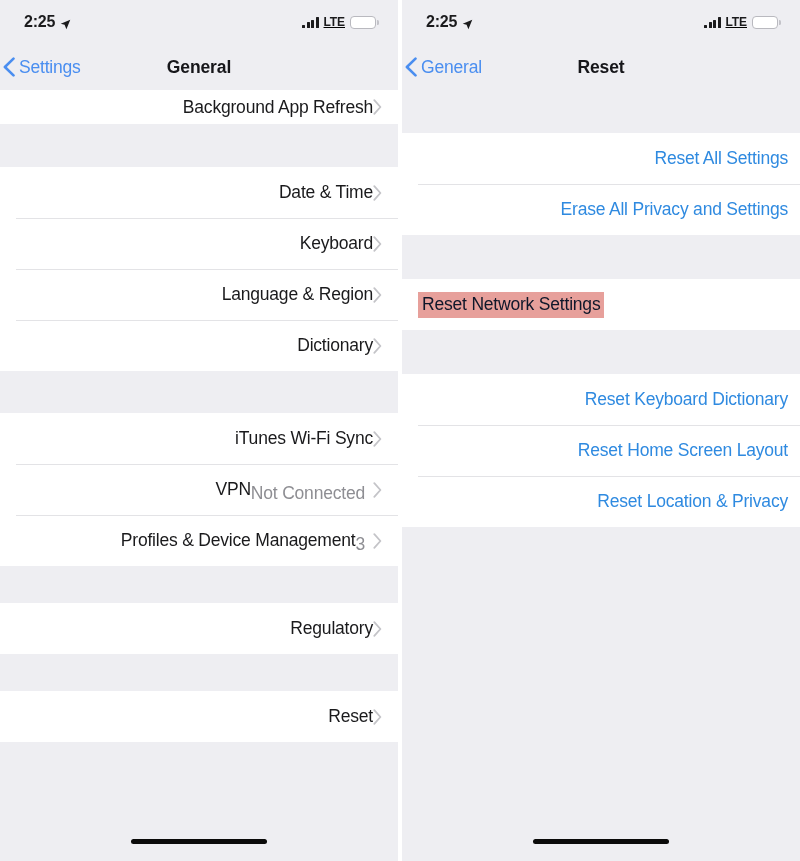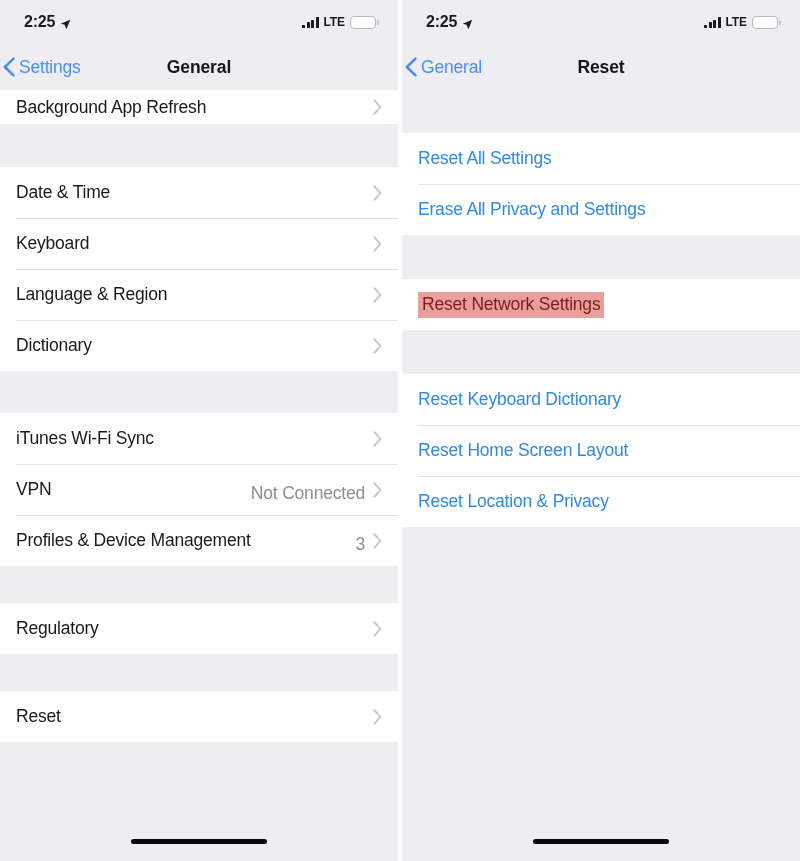--- a/index.html
+++ b/index.html
@@ -55,20 +55,21 @@
     display: inline-block;
     width: 11px;
     height: 11px;
     position: relative;
     top: -1px;
   }
   .status-right {
     display: flex;
     align-items: center;
     gap: 5px;
+    text-decoration: underline;
   }
   .signal-bars {
     display: flex;
     align-items: flex-end;
     gap: 1.5px;
     height: 11px;
   }
   .signal-bars i {
     display: block;
     width: 3px;
@@ -181,27 +182,28 @@
     top: 0;
     height: 1px;
     background: #e3e3e6;
   }
   .row-label {
     font-size: 17.5px;
     color: #1a1a1c;
     letter-spacing: -0.2px;
     flex: 1 1 auto;
     white-space: nowrap;
+    text-align: right;
   }
   .row-label.link {
     color: #2f8ae0;
   }
   .row-label.hl {
     background: #e7a09b;
-    color: #7f1d1d;
+    color: #0f172a;
     display: inline-block;
     flex: 0 0 auto;
     padding: 2px 4px 3px 4px;
   }
   .row-value {
     font-size: 17.5px;
     color: #8e8e93;
     letter-spacing: -0.2px;
     margin-right: 8px;
     white-space: nowrap;

